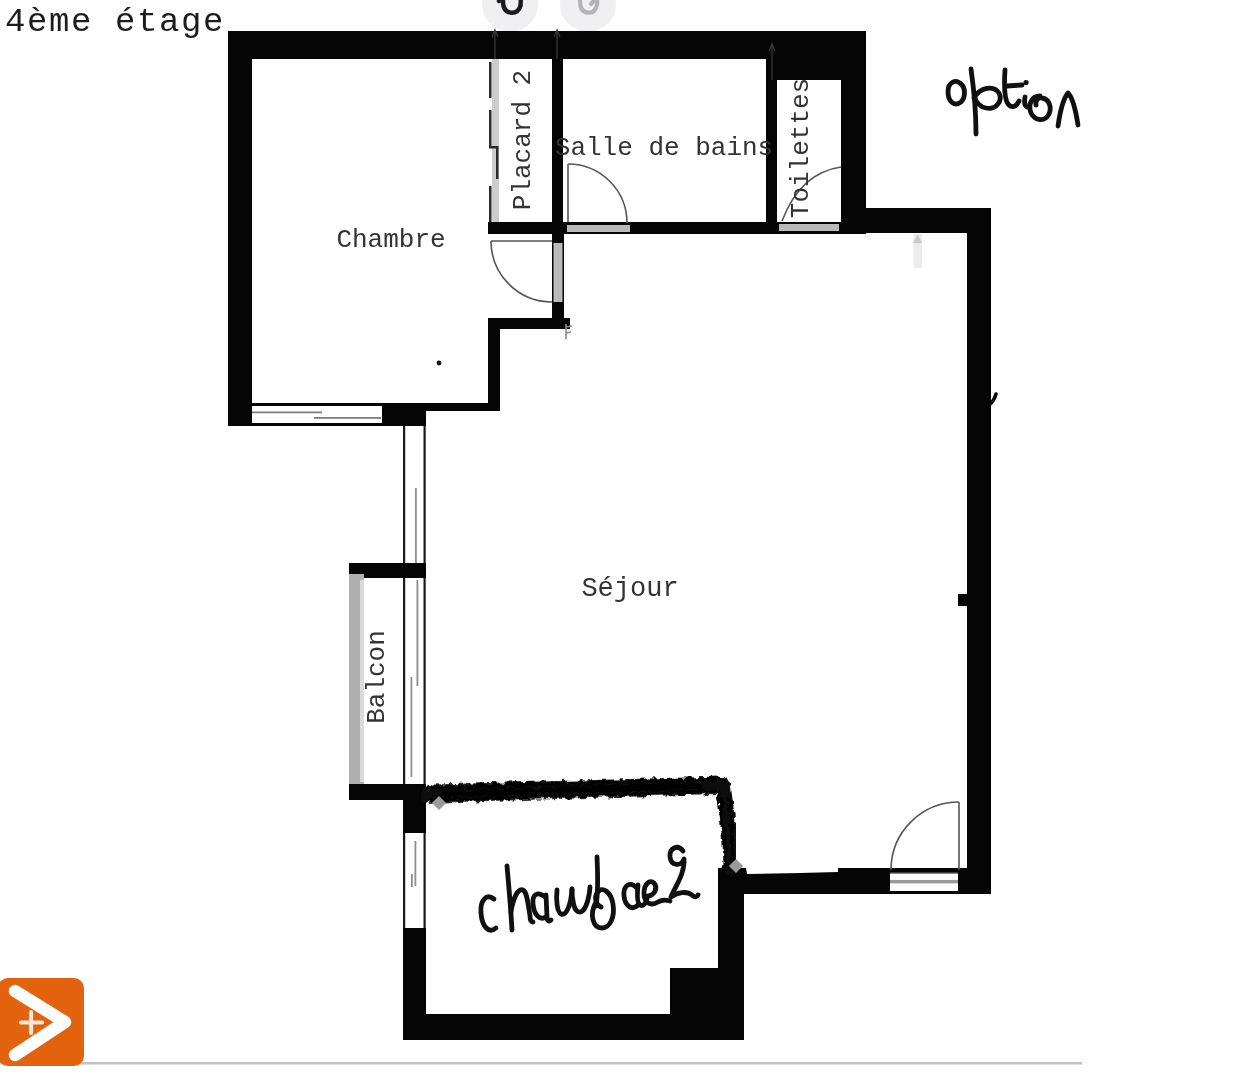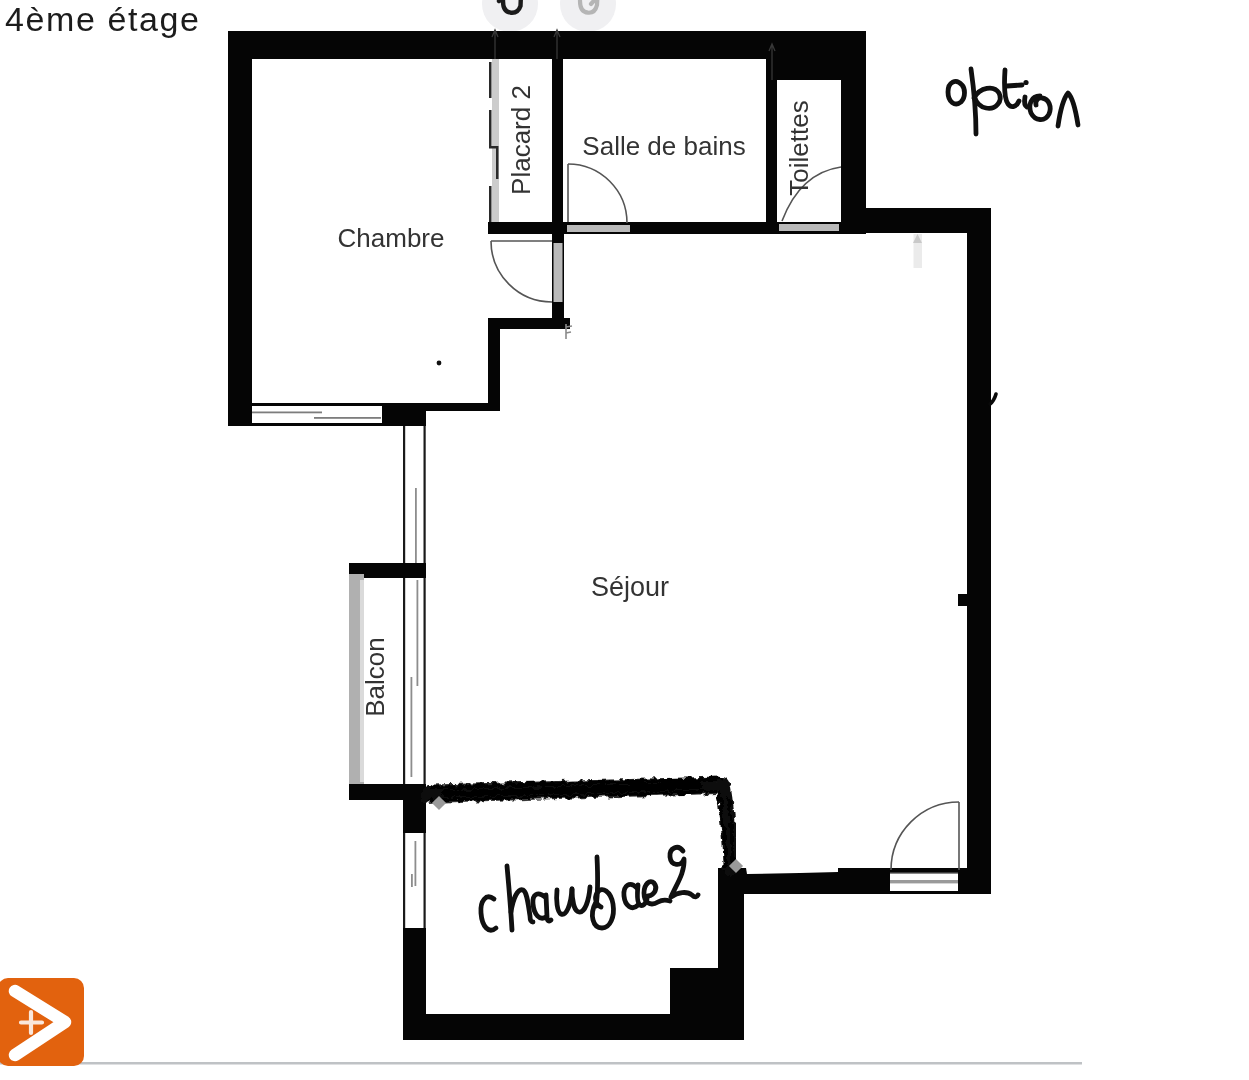--- a/index.html
+++ b/index.html
@@ -1,17 +1,17 @@
 <!DOCTYPE html>
 <html><head>
 <meta charset="utf-8">
 <style>
   html,body{margin:0;padding:0;background:#ffffff;}
   .page{position:relative;width:1082px;height:1080px;background:#a21caf;overflow:hidden;
-        font-family:Liberation Sans, sans-serif;}
+        font-family:Liberation Mono, monospace;}
   svg{position:absolute;left:0;top:0;}
 </style>
 </head>
 <body>
 <div class="page">
 <svg width="1249" height="1080" viewBox="0 0 1249 1080">
 
   <rect x="0" y="0" width="1249" height="1080" fill="#ffffff"></rect>
 
   <g>

